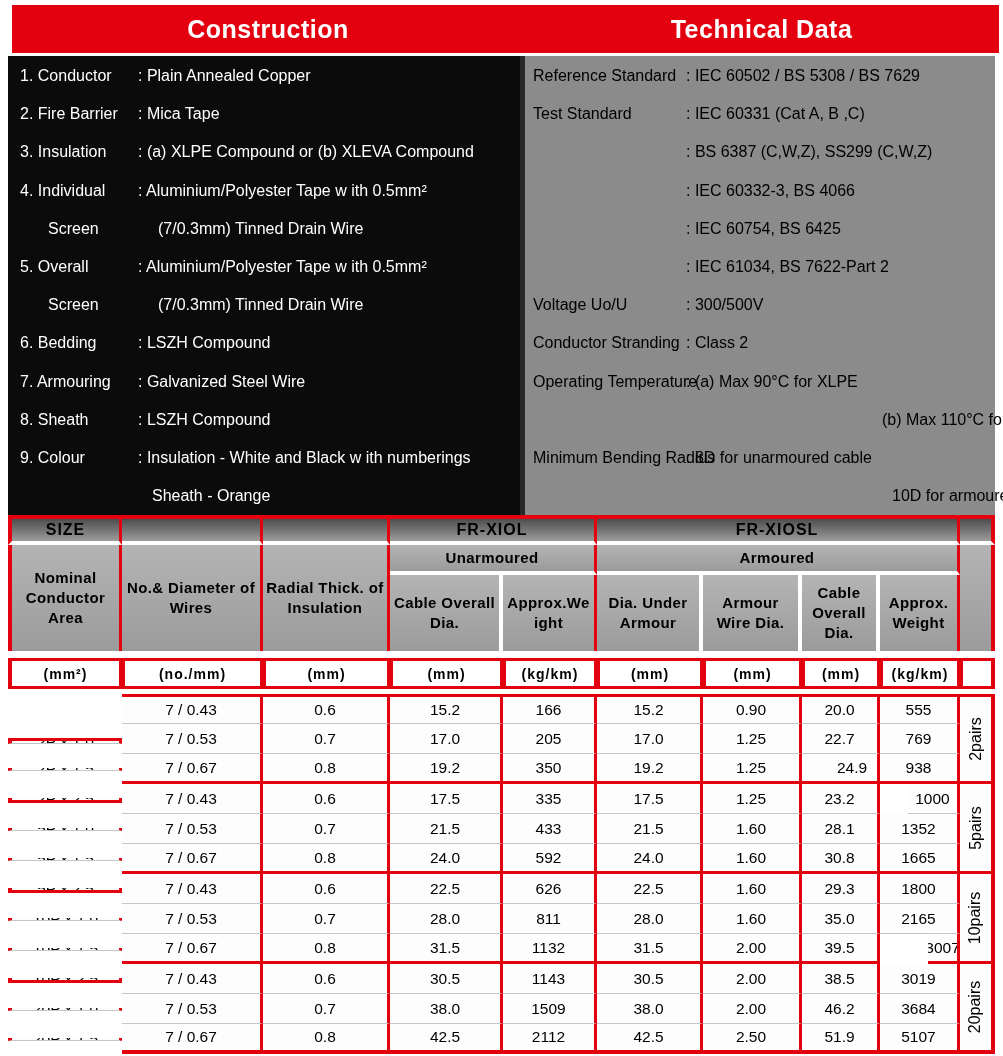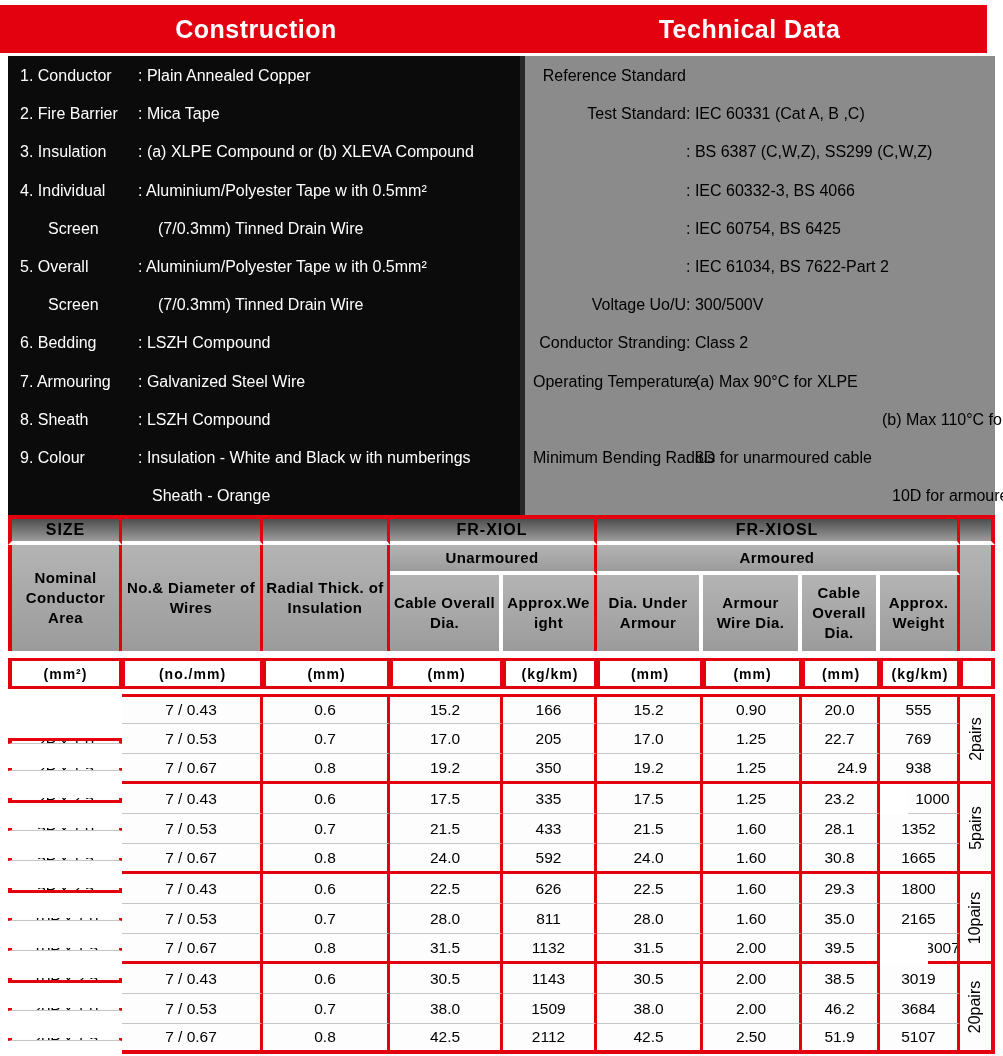--- a/index.html
+++ b/index.html
@@ -10,21 +10,21 @@
     --cell-gray-bot:#9b9b9b;
     --row-line:#c6c6c6;
     --data-bg:#fdfdfd;
   }
   *{margin:0;padding:0;}
   html,body{width:1003px;height:1056px;background:#ffffff;
     font-family:"Liberation Sans","DejaVu Sans",sans-serif;}
   body{position:relative;overflow:hidden;}
 
   
-  .banner{position:absolute;left:0;top:5px;width:987px;height:48px;
+  .banner{position:absolute;left:12px;top:5px;width:987px;height:48px;
     background:var(--red);display:flex;}
   .banner-half{display:flex;align-items:center;justify-content:center;
     color:#fff;font-weight:bold;font-size:25px;letter-spacing:0.5px;}
   .banner-left{width:512px;}
   .banner-right{width:475px;}
 
   
   .cons-panel{position:absolute;left:8px;top:56px;width:512px;height:459px;
     background:var(--panel-black);color:#fff;box-sizing:border-box;
     padding:1px 0 0 12px;font-size:16px;}
@@ -32,21 +32,21 @@
   .cons-panel .lab{flex:none;width:118px;box-sizing:border-box;}
   .cons-panel .line.i1 .lab{padding-left:28px;}
   .cons-panel .line.i1 .val{padding-left:20px;}
   .cons-panel .line.i2 .val{padding-left:14px;}
 
   
   .tech-panel{position:absolute;left:520px;top:56px;width:475px;height:459px;
     background:var(--panel-gray);color:#000;box-sizing:border-box;
     border-left:5px solid #282828;padding:1px 0 0 8px;font-size:16px;}
   .tech-panel .line{display:flex;line-height:38.2px;white-space:nowrap;}
-  .tech-panel .lab{flex:none;width:153px;box-sizing:border-box;text-align:right;}
+  .tech-panel .lab{flex:none;width:153px;box-sizing:border-box;}
   .tech-panel .line.i1 .val{padding-left:196px;}
   .tech-panel .line.i2 .val{padding-left:206px;}
 
   
   .spec-table{position:absolute;left:8px;top:515px;width:987px;
     display:grid;background:#fff;
     grid-template-columns:114px 141px 127px 113px 94px 106px 99px 78px 80px 35px;
     grid-template-rows:30px 30px 76px 7px 31px 5px repeat(12,30px);}
   .cell{display:flex;align-items:center;justify-content:center;
     text-align:center;box-sizing:border-box;overflow:hidden;padding:1px 3px;}
@@ -129,20 +129,21 @@
     </div>
     <div class="line i2">
       <span class="lab"></span>
       <span class="val">Sheath - Orange</span>
     </div>
   </div>
 
 <div class="tech-panel" id="technical-lines">
     <div class="line i0">
       <span class="lab">Reference Standard</span>
+      <span class="val">: IEC 60502 / BS 5308 / BS 7629</span>
     </div>
     <div class="line i0">
       <span class="lab">Test Standard</span>
       <span class="val">: IEC 60331 (Cat A, B ,C)</span>
     </div>
     <div class="line i0">
       <span class="lab"></span>
       <span class="val">: BS 6387 (C,W,Z), SS299 (C,W,Z)</span>
     </div>
     <div class="line i0">

